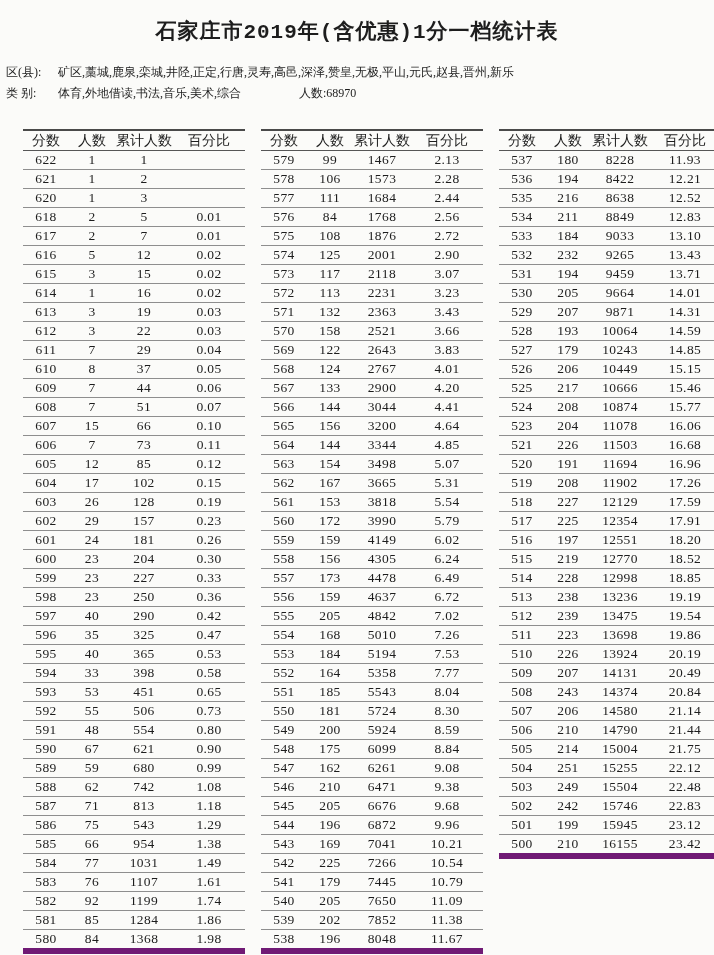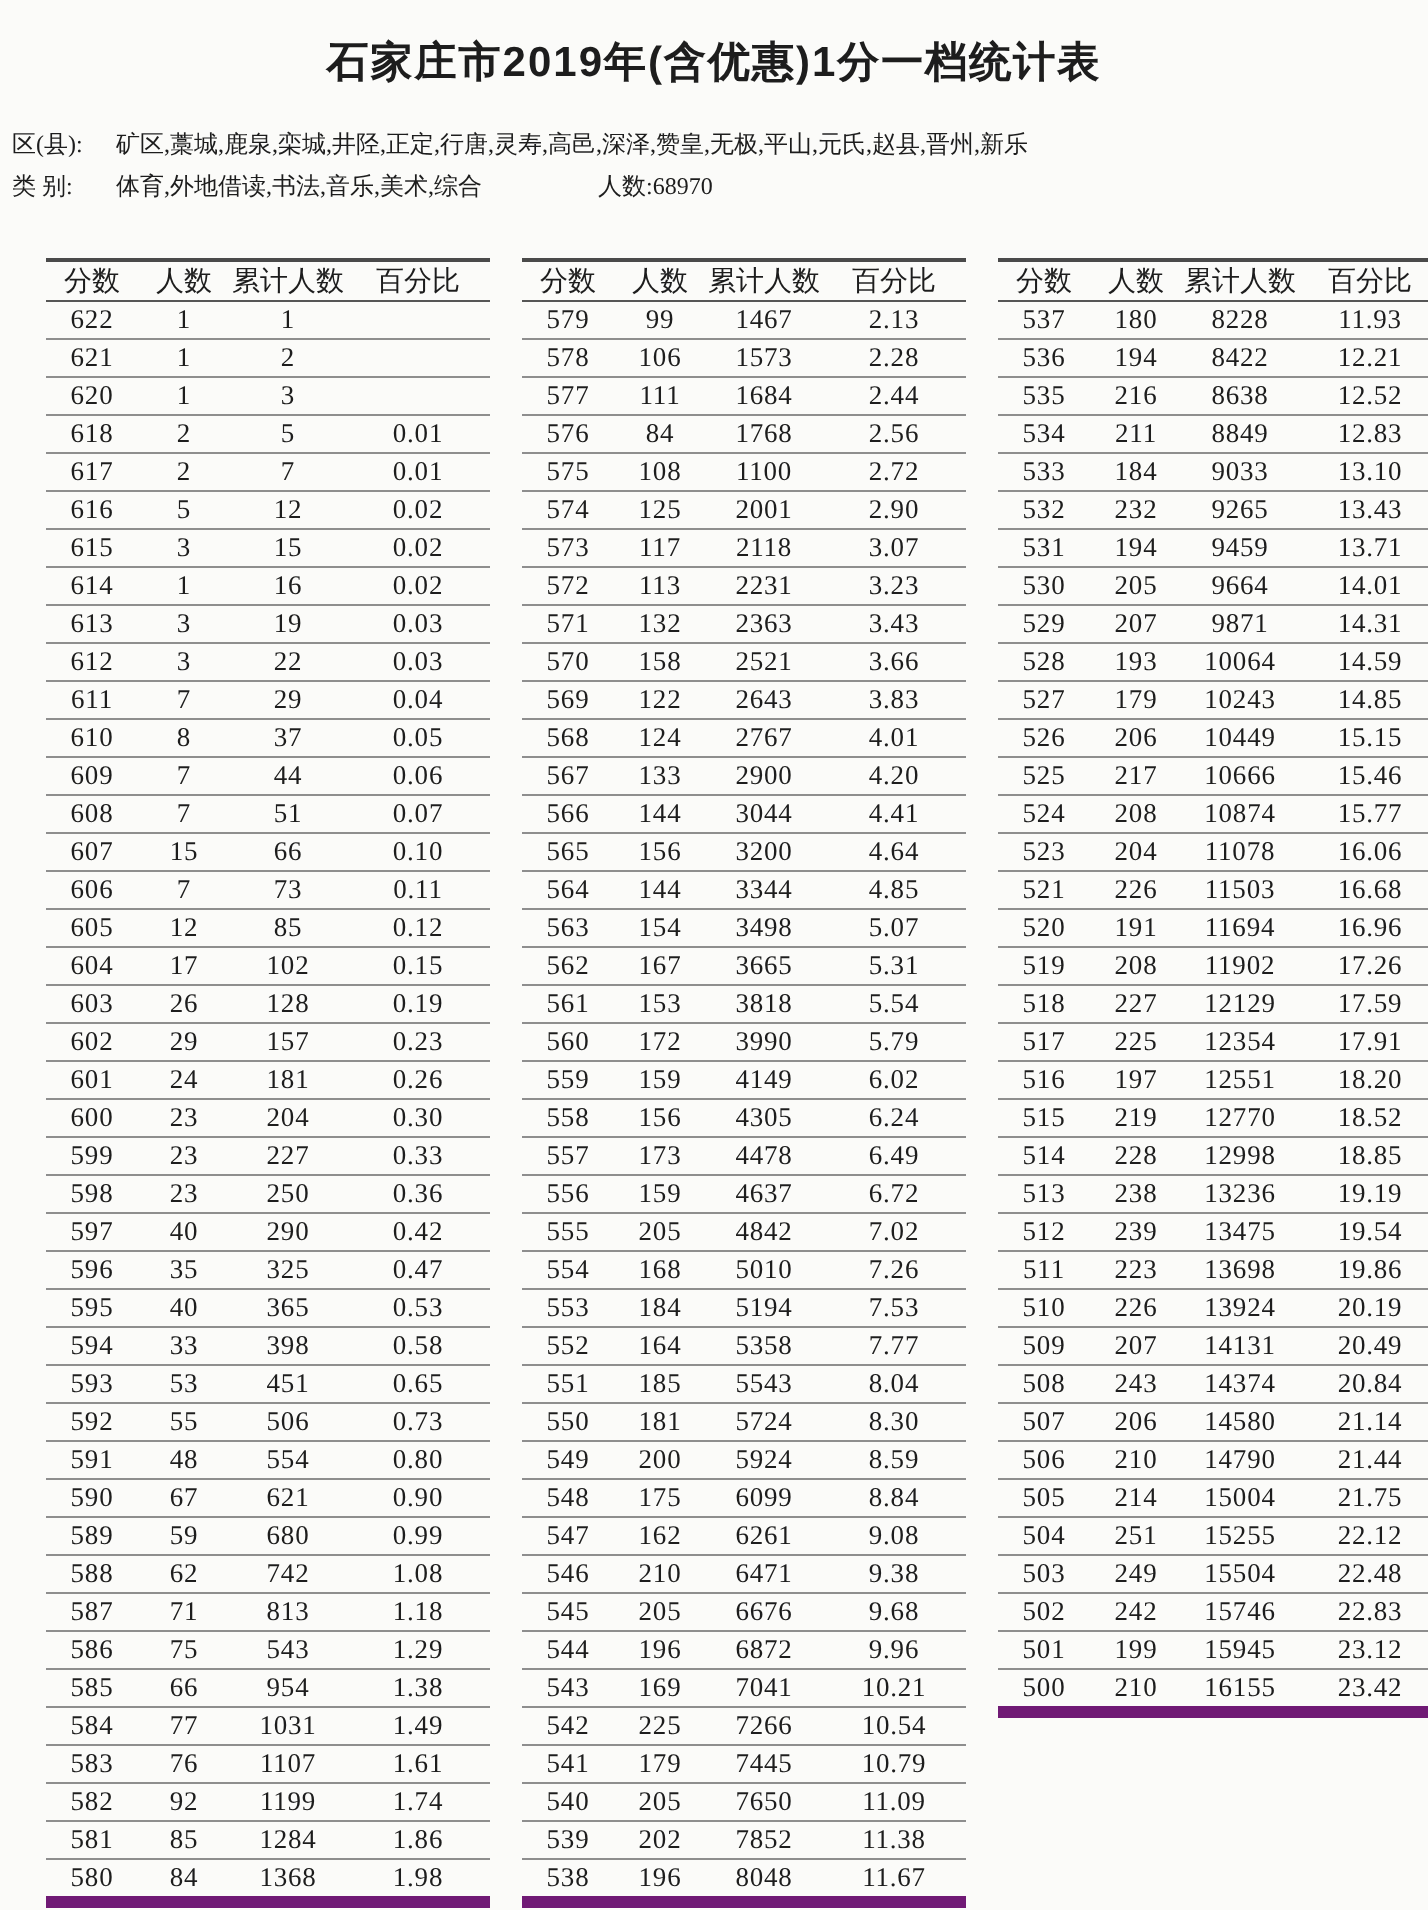--- a/index.html
+++ b/index.html
@@ -7,21 +7,21 @@
     width:714px;height:955px;
     background:#fbfbf9;
     font-family:"Liberation Serif","DejaVu Serif",serif;
     color:#1d1d1d;
     overflow:hidden;
   }
   .page{width:714px;height:955px;position:relative;}
   .title{
     margin:0;padding-top:17px;
     text-align:center;
-    font-family:Liberation Sans, sans-serif;
+    font-family:Liberation Mono, monospace;
     font-weight:700;
     font-size:21px;
     letter-spacing:1px;
   }
   .meta-block{margin-top:17px;padding-left:6px;}
   .meta-line{font-size:12px;line-height:21px;white-space:nowrap;}
   .meta-label{display:inline-block;min-width:52px;}
   .total{margin-left:58px;}
   .tables{
     display:flex;
@@ -385,21 +385,21 @@
           </tr>
           <tr>
             <td>576</td>
             <td>84</td>
             <td>1768</td>
             <td>2.56</td>
           </tr>
           <tr>
             <td>575</td>
             <td>108</td>
-            <td>1100</td>
+            <td>1876</td>
             <td>2.72</td>
           </tr>
           <tr>
             <td>574</td>
             <td>125</td>
             <td>2001</td>
             <td>2.90</td>
           </tr>
           <tr>
             <td>573</td>

